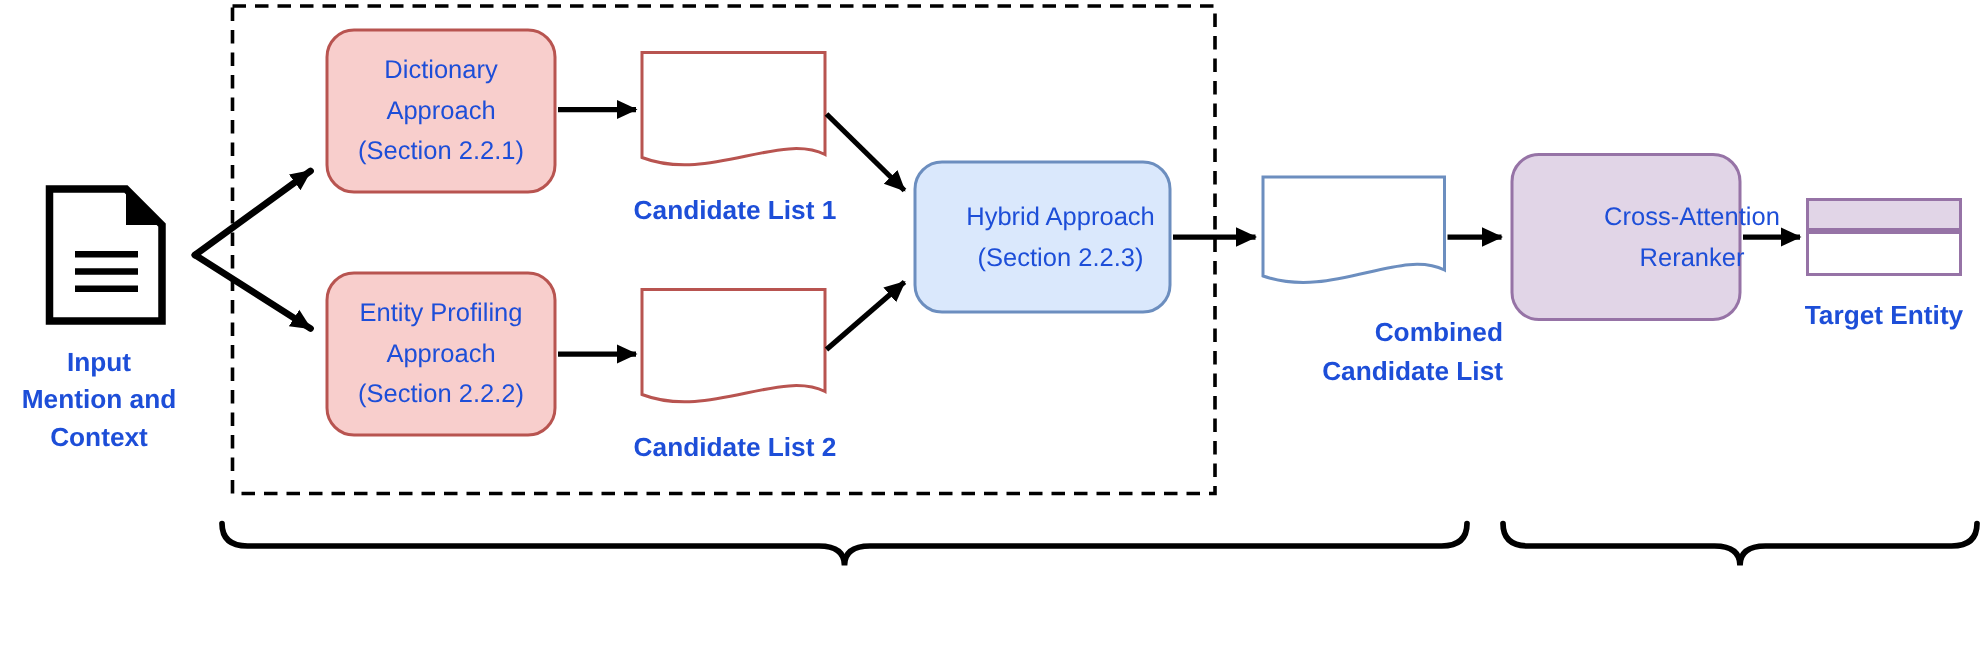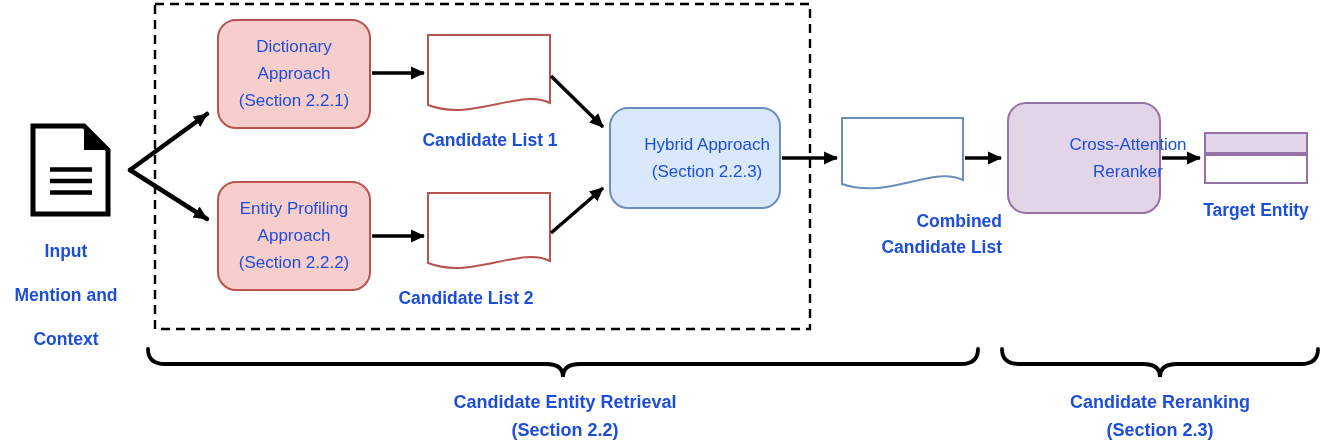--- a/index.html
+++ b/index.html
@@ -9,27 +9,27 @@
   }
   .stage svg { position:absolute; left:0; top:0; }
   .lbl {
     position:absolute; text-align:center; white-space:pre-line;
     color:#1d4ed8; user-select:none;
   }
   .box-lbl  { font-size:17px; line-height:27px; font-weight:400; }
   .bold-lbl { font-size:17.5px; line-height:22px; font-weight:700; }
   .stage-lbl{ font-size:18px; line-height:28px; font-weight:700; }
 
-  .input-label            { left:4px;    top:229px; width:124px; line-height:44px; }
+  .input-label            { left:4px;    top:229px; width:124px; line-height:25px; }
   .dictionary-label       { left:218px;  top:33px;  width:152px; }
   .entity-profiling-label { left:218px;  top:195px; width:152px; }
   .hybrid-label           { left:610px;  top:131px; width:194px; }
   .reranker-label         { left:1008px; top:131px; width:152px;margin-left:44px; }
   .cl1-label              { left:390px;  top:129px; width:200px; }
-  .cl2-label              { left:366px;  top:287px; width:200px; }
+  .cl2-label              { left:390px;  top:287px; width:200px; }
   .combined-label         { left:802px;  top:208px; width:200px; line-height:26px;text-align:right; }
   .target-label           { left:1156px; top:199px; width:200px; }
   .retrieval-label        { left:385px;  top:388px; width:360px; }
   .reranking-label        { left:1010px; top:388px; width:300px; }
 </style>
 </head>
 <body>
 
 <div class="stage">
 
@@ -97,18 +97,14 @@
 
   <div class="lbl bold-lbl cl1-label">Candidate List 1</div>
 
   <div class="lbl bold-lbl cl2-label">Candidate List 2</div>
 
   <div class="lbl bold-lbl combined-label">Combined
 Candidate List</div>
 
   <div class="lbl bold-lbl target-label">Target Entity</div>
 
-  <div class="lbl stage-lbl retrieval-label">Candidate Entity Retrieval
-(Section 2.2)</div>
 
-  <div class="lbl stage-lbl reranking-label">Candidate Reranking
-(Section 2.3)</div>
 </div>
 
 </body></html>

